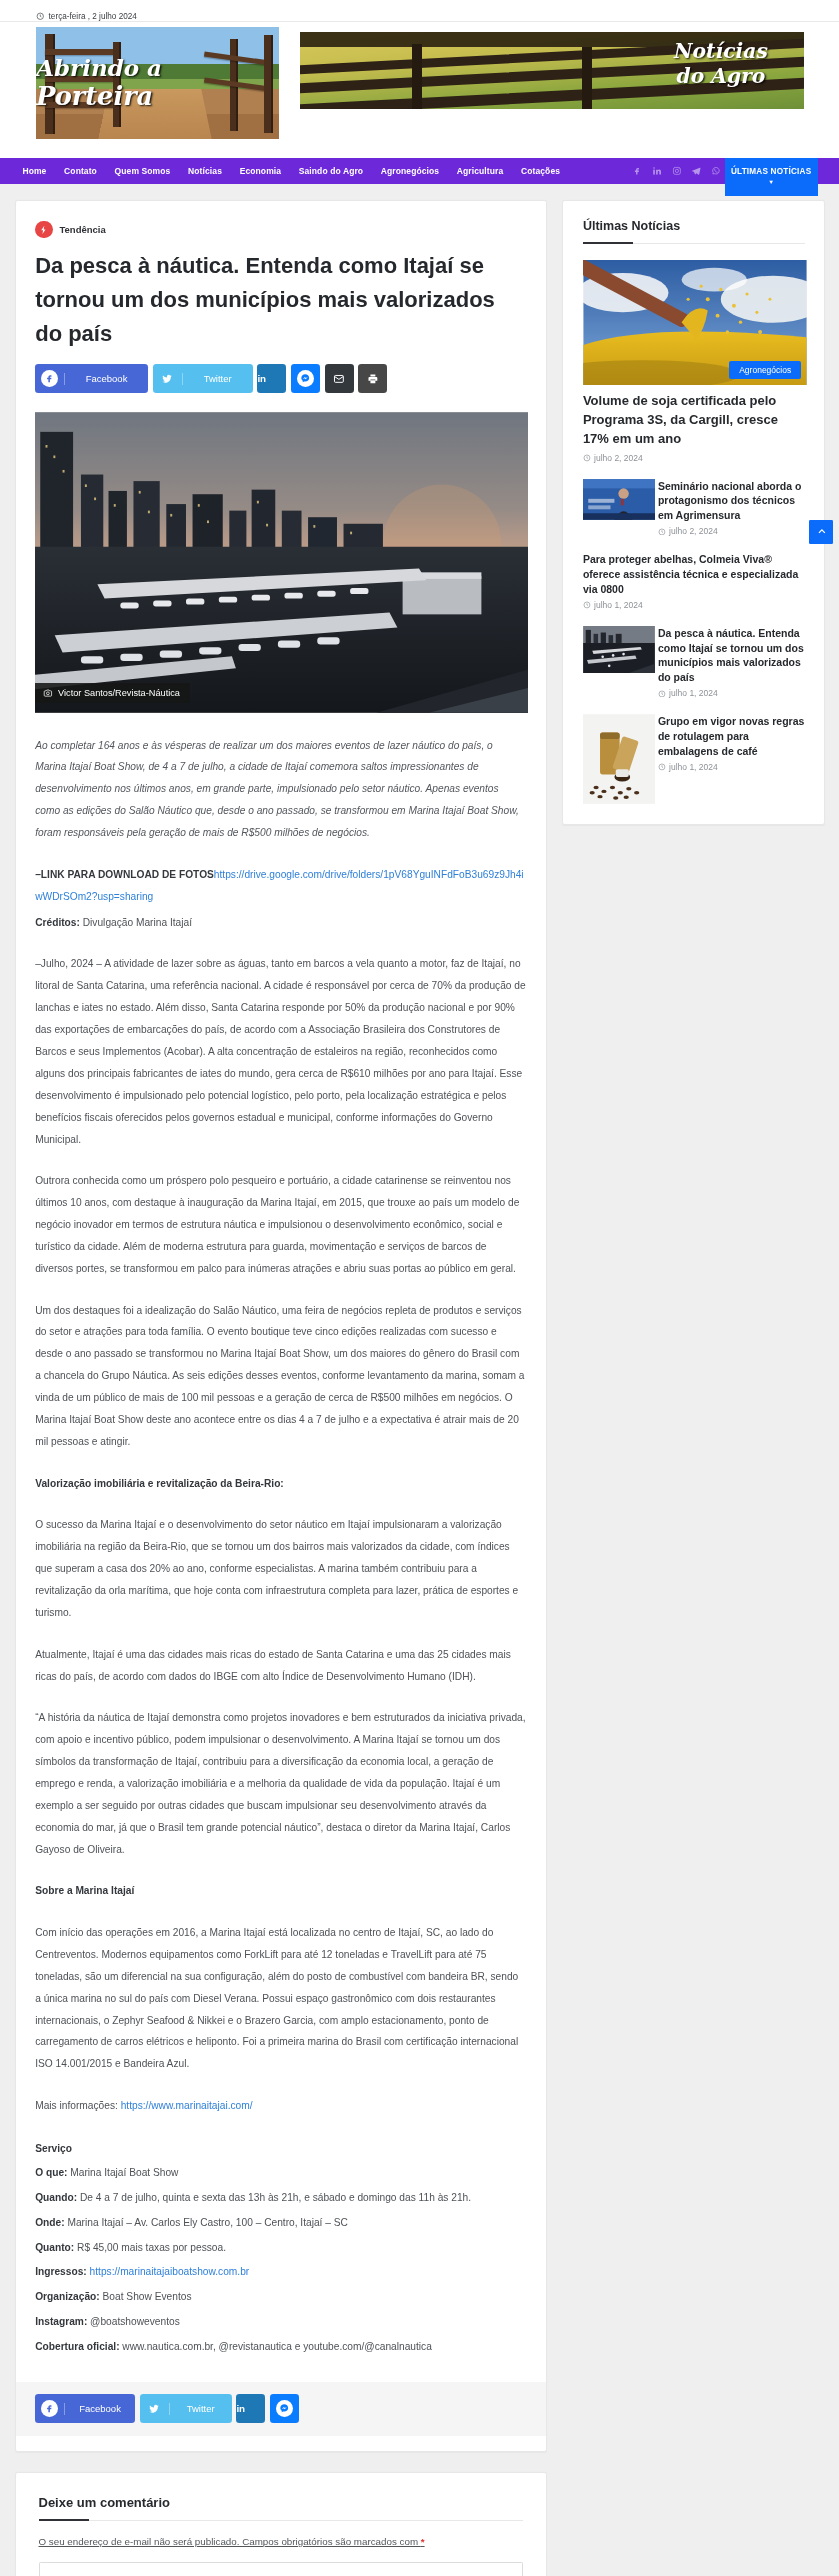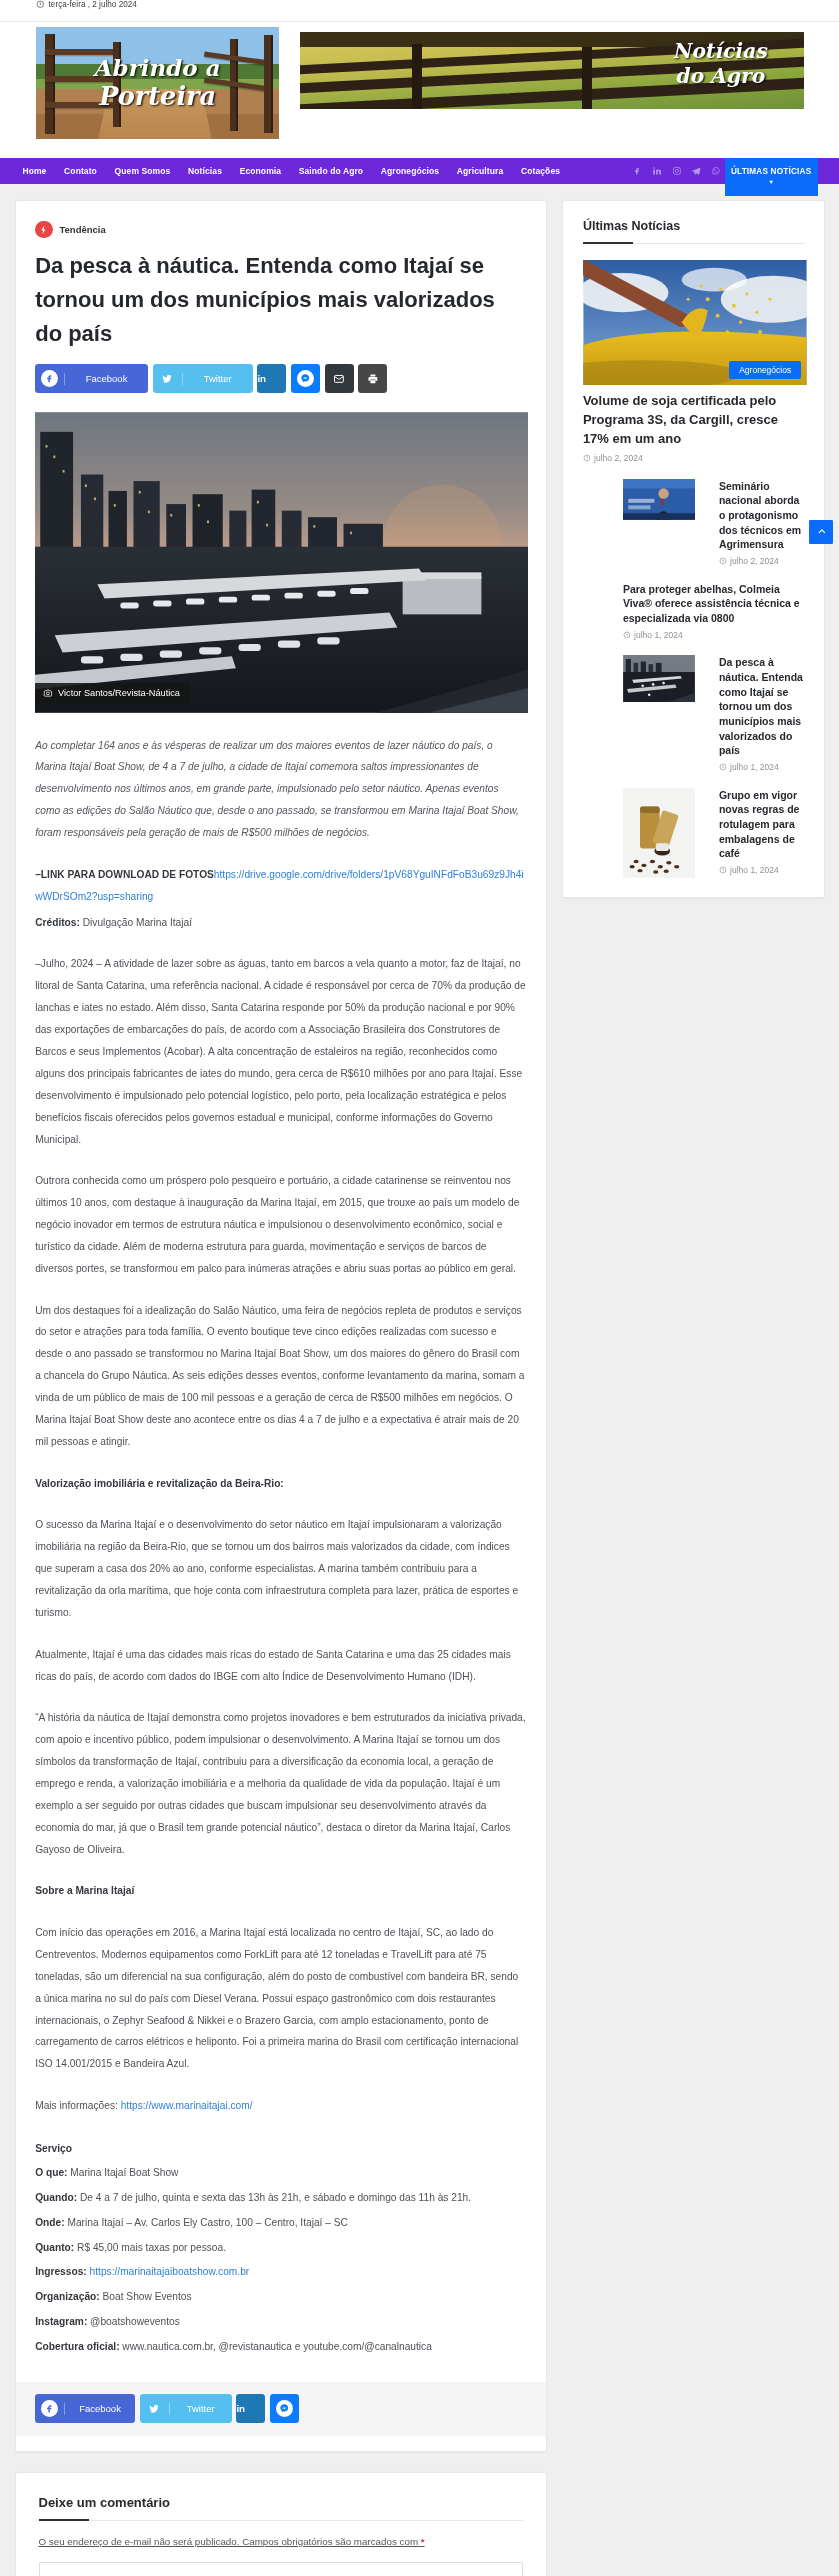--- a/index.html
+++ b/index.html
@@ -2,33 +2,33 @@
 <html lang="pt-BR" style="font-size:10.5px"><head>
 <meta charset="utf-8">
 <style>
   * { box-sizing: border-box; margin: 0; padding: 0; }
   html, body { background:#efefef; }
   body { width:840px; margin:0 auto; font-family:"Liberation Sans", sans-serif; position:relative; }
   .container { width:811px; margin:0 auto; }
 
   
   .topbar { background:#fff; border-bottom:0.7px solid #e9e9e9; height:22px; }
-  .topbar .container { display:flex; align-items:flex-start; height:100%; }
+  .topbar .container { display:flex; align-items:flex-end; height:100%; }
   .topdate { display:flex; align-items:center; gap:3.9px; font-size:8.2px; color:#3a3d41; margin-left:21.7px; }
   .topdate svg { width:8.5px; height:8.5px; color:#4a4d51; }
 
   
   .header { background:#fff; padding:5.2px 0 18.4px; }
   .header .container { display:flex; align-items:flex-start; justify-content:space-between; padding:0 21.7px; }
   .logo-left { width:243px; height:112px; position:relative; overflow:hidden; flex:none; cursor:pointer; }
   .logo-left .sky { position:absolute; inset:0; background:linear-gradient(#8fc0e8 0 33%, #4e7a35 33% 46%, #7fa44c 46% 55%, #b08050 55% 78%, #a06f42 78% 100%); }
   .logo-left .road { position:absolute; left:28%; right:30%; top:52%; bottom:0; background:linear-gradient(#c9995f,#b8854e); transform:perspective(79px) rotateX(18deg); }
   .gatepost { position:absolute; background:#4a2f1c; box-shadow:inset -2px 0 0 rgba(0,0,0,.35); }
   .rail { position:absolute; background:#5a3a22; box-shadow:0 1.3px 1.3px rgba(0,0,0,.3); }
-  .logo-text { position:absolute; inset:0; display:flex; flex-direction:column; align-items:center; justify-content:center; color:#fff; font-family:"DejaVu Serif", serif; font-style:italic; font-weight:700; text-shadow:1.3px 1.3px 2px rgba(0,0,0,.85); line-height:1.15; }
+  .logo-text { position:absolute; inset:0; display:flex; flex-direction:column; align-items:flex-start; justify-content:center; color:#fff; font-family:"DejaVu Serif", serif; font-style:italic; font-weight:700; text-shadow:1.3px 1.3px 2px rgba(0,0,0,.85); line-height:1.15; }
   .logo-text .l1 { font-size:23px; }
   .logo-text .l2 { font-size:25.6px; }
   .banner-right { width:504px; height:77px; margin-top:5.2px; position:relative; overflow:hidden; flex:none; cursor:pointer; }
   .banner-right .field { position:absolute; inset:0; background:linear-gradient(175deg,#d9c85a 0%,#c4bc4e 35%,#8aa63e 70%,#6f9038 100%); }
   .banner-right .topband { position:absolute; top:0; left:0; right:0; height:14.4px; background:rgba(24,16,8,.82); }
   .banner-right .frail { position:absolute; left:-13px; right:-13px; background:#2e2115; transform:rotate(-3deg); border-radius:2px; }
   .banner-right .fpost { position:absolute; width:10.5px; background:#241a10; }
   .banner-text { position:absolute; right:36px; top:6.6px; text-align:center; color:#fff; font-family:"DejaVu Serif", serif; font-style:italic; font-weight:700; text-shadow:1.3px 1.3px 2px rgba(0,0,0,.85); line-height:1.25; }
   .banner-text div { font-size:20.3px; }
 
@@ -93,21 +93,21 @@
   .sec-line { position:relative; height:0.7px; background:#e8e8e8; margin:9.8px 0 15.7px; }
   .sec-line::before { content:""; position:absolute; left:0; top:-0.7px; width:50px; height:2px; background:#2f3136; }
 
   
   .feat { cursor:pointer; }
   .feat .img { position:relative; width:224px; height:125px; overflow:hidden; }
   .badge { position:absolute; right:5.9px; bottom:5.9px; background:#0b6cfb; color:#fff; font-size:8.5px; padding:3.9px 9.8px; border-radius:2px; }
   .feat-title { font-size:13px; font-weight:700; line-height:1.45; color:#26292d; margin-top:7.9px; }
   .sdate { display:flex; align-items:center; gap:3.3px; color:#8d9196; font-size:8.5px; margin-top:3.9px; }
   .sdate svg { width:7.9px; height:7.9px; }
-  .sitem { display:flex; gap:24px; margin-top:15.7px; cursor:pointer;margin-left:40px; }
+  .sitem { display:flex; gap:3px; margin-top:15.7px; cursor:pointer; }
   .sitem .thumb { flex:none; overflow:hidden; }
   .sitem-title { font-size:10.5px; font-weight:700; line-height:1.4; color:#26292d; }
   .sitem.notumb { display:block; }
 
   
   .comment-card { width:532px; margin-top:19.7px; padding:22px 23px 26px; margin-bottom:46px; }
   .note { font-size:9.8px; color:#53575c; margin-bottom:14.4px;text-decoration:underline; }
   .note .star { color:#e03131; font-weight:700; }
   textarea.cfield { width:100%; height:121px; border:0.7px solid #dcdcdc; border-radius:1.3px; resize:vertical; font-family:inherit; font-size:9.8px; padding:6.6px; color:#333; background:#fff; }
 

